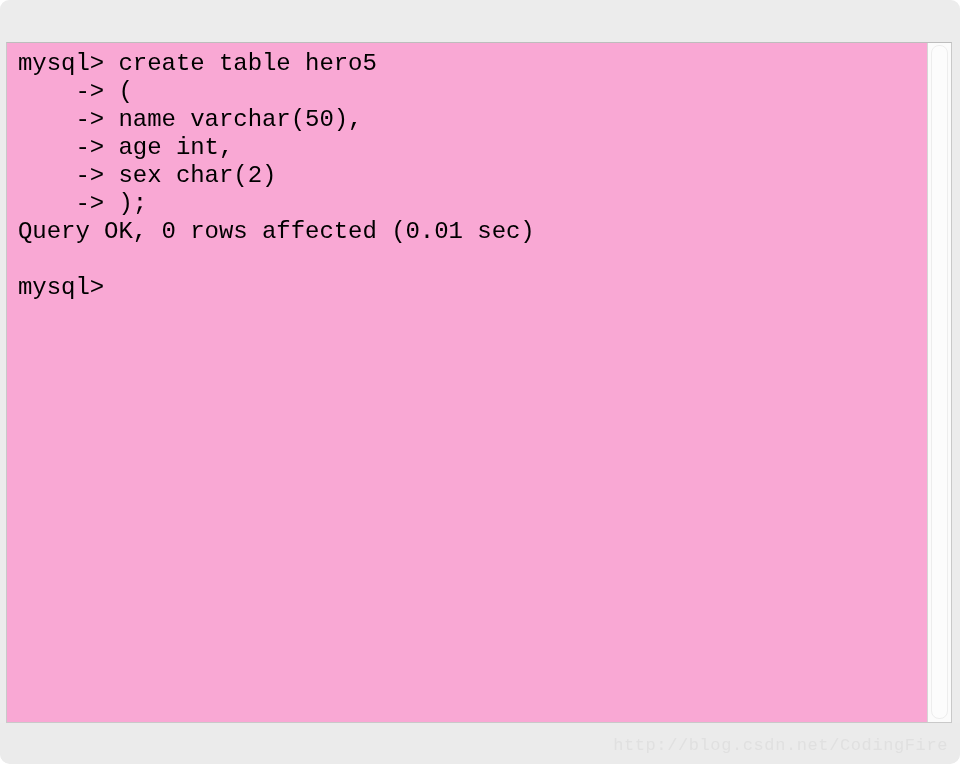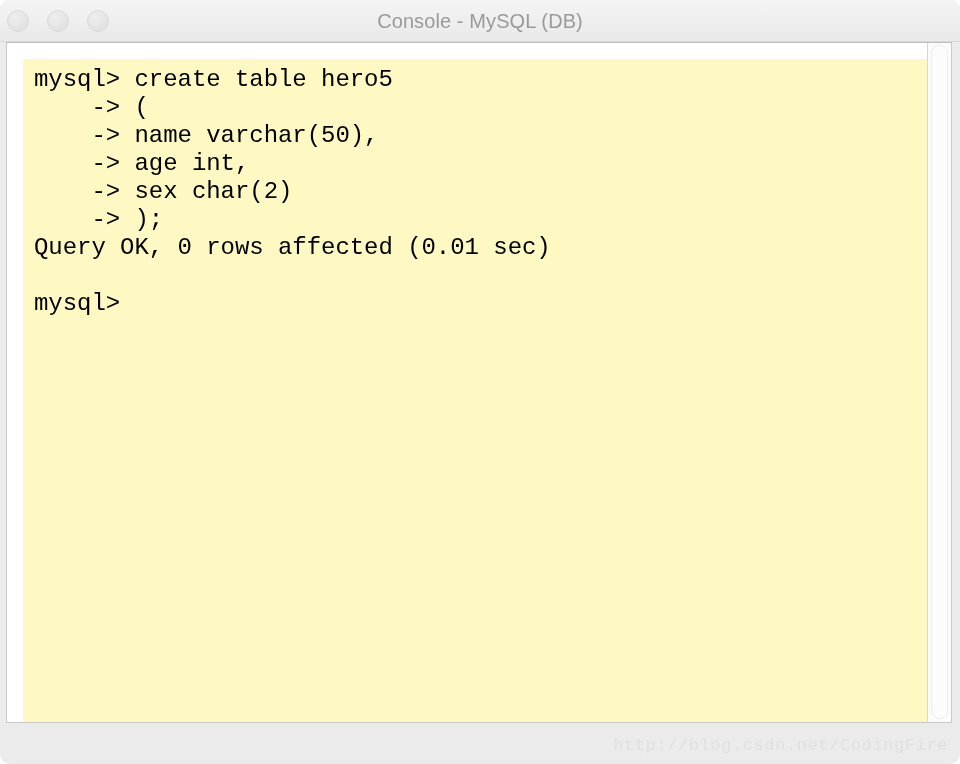--- a/index.html
+++ b/index.html
@@ -80,24 +80,24 @@
     border-top: 1px solid #bdbdbd;
     box-sizing: border-box;
     overflow: hidden;
   }
   .console-text {
     position: absolute;
     left: 0;
     top: 0;
     width: 920px;
     height: 679px;
-    margin: 16px;
+    margin: 0;
     padding: 7px 0 0 11px;
     box-sizing: border-box;
-    background: #fef9c3;
+    background: #f9a8d4;
     font-family: "Liberation Mono", "DejaVu Sans Mono", monospace;
     font-size: 24px;
     line-height: 28px;
     color: #000000;
     white-space: pre;
     overflow: hidden;
     letter-spacing: -0.05px;
   }
 
   
@@ -145,28 +145,20 @@
     letter-spacing: 0.6px;
     user-select: none;
     white-space: nowrap;
   }
 </style>
 </head>
 <body>
 
 <div class="window">
 
-  <div class="titlebar">
-    <div class="traffic-lights">
-      <div class="light"></div>
-      <div class="light"></div>
-      <div class="light"></div>
-    </div>
-    <div class="window-title">Console - MySQL (DB)</div>
-  </div>
 
   <div class="console-frame">
     <pre class="console-text">mysql&gt; create table hero5
     -&gt; (
     -&gt; name varchar(50),
     -&gt; age int,
     -&gt; sex char(2)
     -&gt; );
 Query OK, 0 rows affected (0.01 sec)
 

